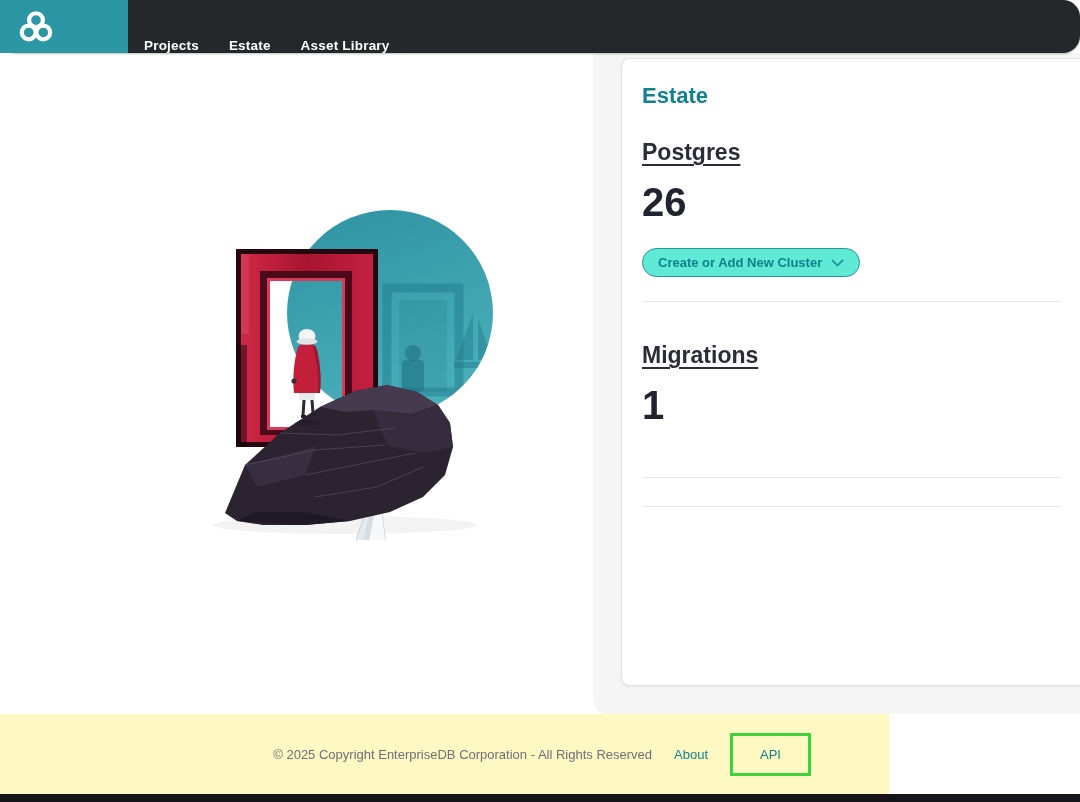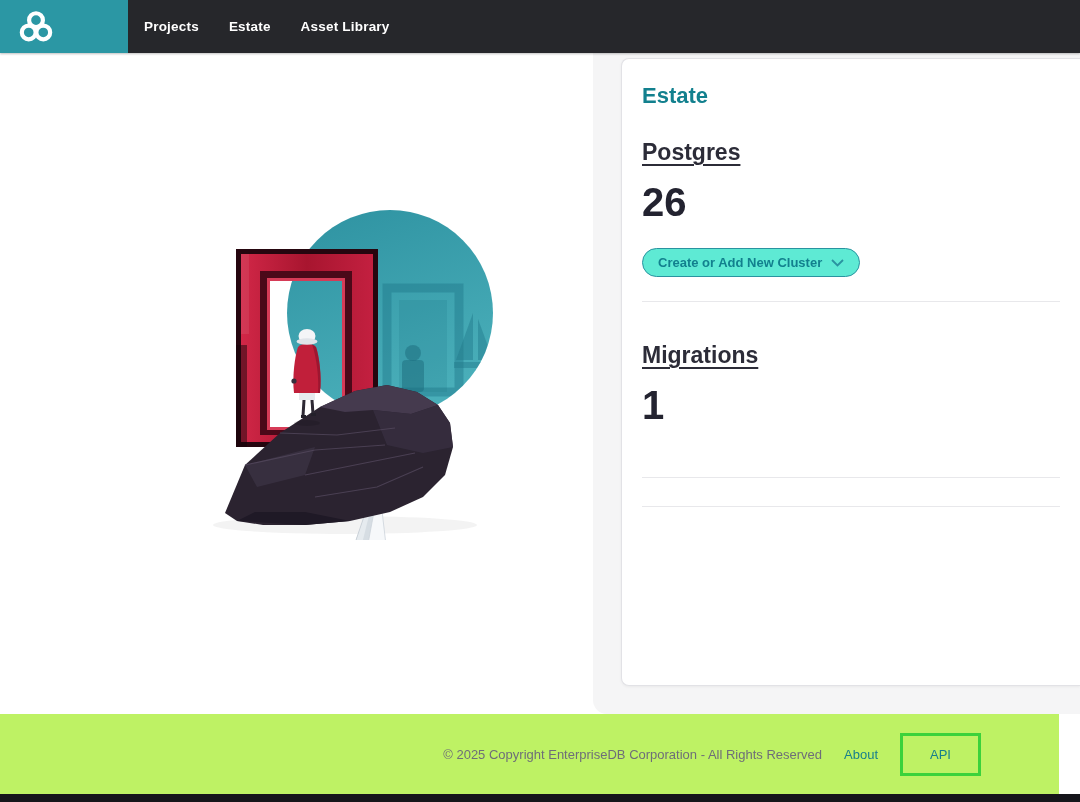--- a/index.html
+++ b/index.html
@@ -1,22 +1,22 @@
 <!DOCTYPE html>
 <html><head>
 <meta charset="utf-8">
 <style>
   * { margin:0; padding:0; box-sizing:border-box; }
   body { font-family:"Liberation Sans", sans-serif; background:#fff; }
   .screen { position:relative; width:1080px; height:802px; overflow:hidden; background:#ffffff; }
 
   
   .topbar { position:absolute; top:0; left:0; width:1080px; height:53px;
-            background:#26272b; display:flex; align-items:center; z-index:20;
-            box-shadow:0 1px 2px rgba(0,0,0,.25); }
+            background:#26272b; display:flex; align-items:flex-end; z-index:20;
+            box-shadow:0 1px 2px rgba(0,0,0,.25);border-radius:17px; }
   .logo-block { width:128px; height:53px; background:#2b97a4; display:flex;
                 align-items:center; padding-left:16px; cursor:pointer; }
   .topnav { display:flex; align-items:center; gap:30px; margin-left:16px; }
   .topnav-item { color:#ffffff; font-size:13.5px; font-weight:700; cursor:pointer;
                  letter-spacing:.2px; }
 
   
   .hero-illustration { position:absolute; left:155px; top:195px; width:380px; height:345px; }
   .hero-text { position:absolute; left:167px; top:580px; width:385px; }
   .hero-title { color:#128795; font-size:29px; font-weight:700; margin-bottom:14px; }
@@ -37,22 +37,22 @@
   .pill-button { display:inline-flex; align-items:center; gap:9px; margin-top:24px;
                  background:#5eead4; border:1.5px solid #2a93a0; border-radius:16px;
                  color:#12808e; font-family:"Liberation Sans", sans-serif;
                  font-size:13px; font-weight:700; padding:6px 15px; cursor:pointer; }
   .divider { border:none; border-top:1px solid #e8e8eb; margin-top:24px; }
   .mt40 { margin-top:40px; }
   .mt50 { margin-top:50px; }
   .mt28 { margin-top:28px; }
 
   
-  .footer { position:absolute; left:0; top:714px; width:1059px; height:80px;
-            background:#bef264; display:flex; align-items:center;
+  .footer { position:absolute; left:0; top:714px; width:889px; height:80px;
+            background:#fef9c3; display:flex; align-items:center;
             justify-content:flex-end; padding-right:78px; gap:22px; }
   .copyright { color:#6e6e78; font-size:13px; }
   .footer-link { color:#177f8c; font-size:13px; text-decoration:none; cursor:pointer; }
   .highlight-box { display:inline-flex; align-items:center; justify-content:center;
                    border:3px solid #3bd23b; padding:11px 27px; }
   .bottom-bar { position:absolute; left:0; bottom:0; width:1080px; height:8px; background:#15151a; }
 </style>
 </head>
 <body>
 

